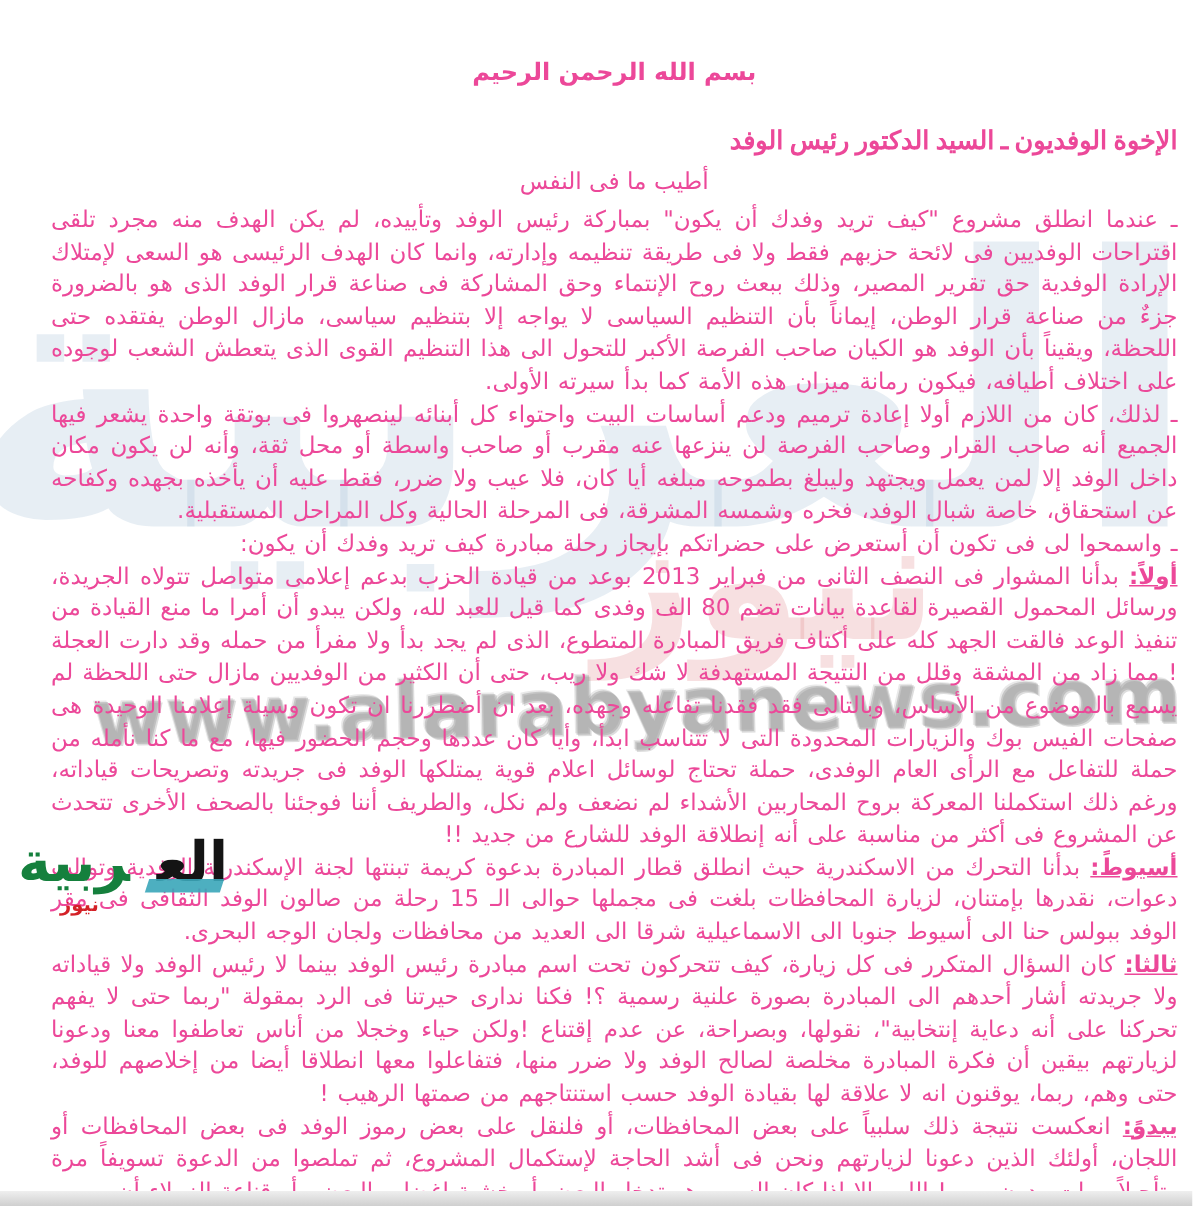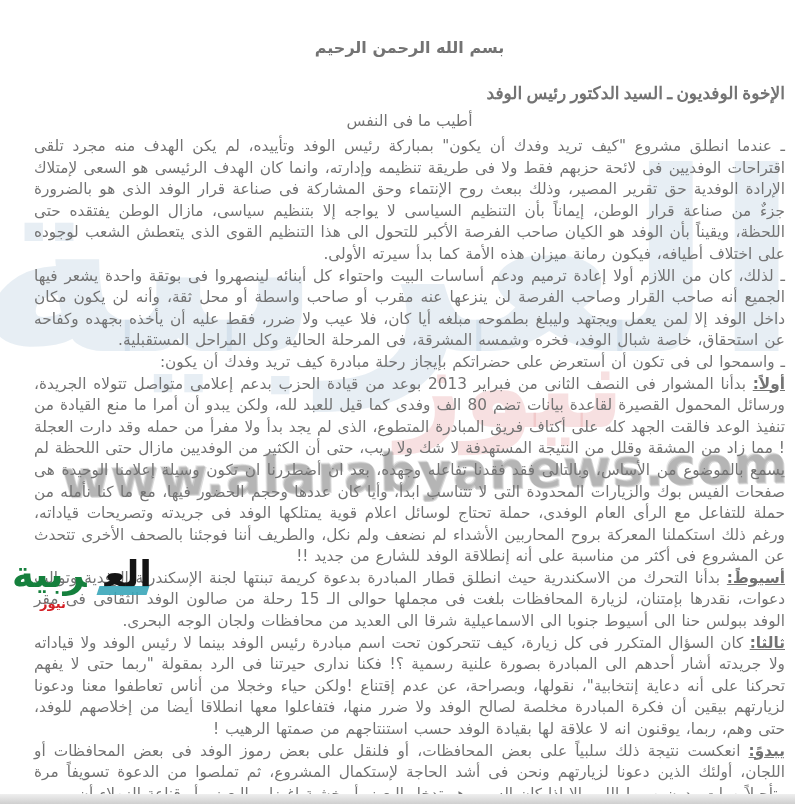--- a/index.html
+++ b/index.html
@@ -25,21 +25,21 @@
   .wm-url{
     position:absolute;top:442px;left:60px;z-index:1;width:730px;
     direction:ltr;text-align:center;white-space:nowrap;
     font-weight:bold;font-size:52px;letter-spacing:1px;
     color:rgba(150,150,150,0.42);
     text-shadow:1px 1px 0 rgba(120,120,120,0.25), -1px -1px 0 rgba(200,200,200,0.4);
     transform:rotate(-1.2deg);pointer-events:none;
   }
 
   
-  .content{position:absolute;top:38px;right:10px;left:34px;z-index:2;color:#737373;}
+  .content{position:absolute;top:38px;right:10px;left:34px;z-index:2;color:#ec4899;}
   .basmala{font-size:16px;font-weight:bold;text-align:center;margin:0 0 26px 0;}
   .salutation{font-size:17px;font-weight:bold;text-align:right;margin:0 0 8px 0;font-family:Liberation Serif, serif;}
   .greeting{font-size:15.5px;text-align:center;margin:0 0 6px 0;}
   .para{
     margin:0;text-align:justify;text-justify:inter-word;
     font-size:15.3px;line-height:21.6px;word-spacing:1px;
   }
   .lead{font-weight:bold;text-decoration:underline;}
 
   

